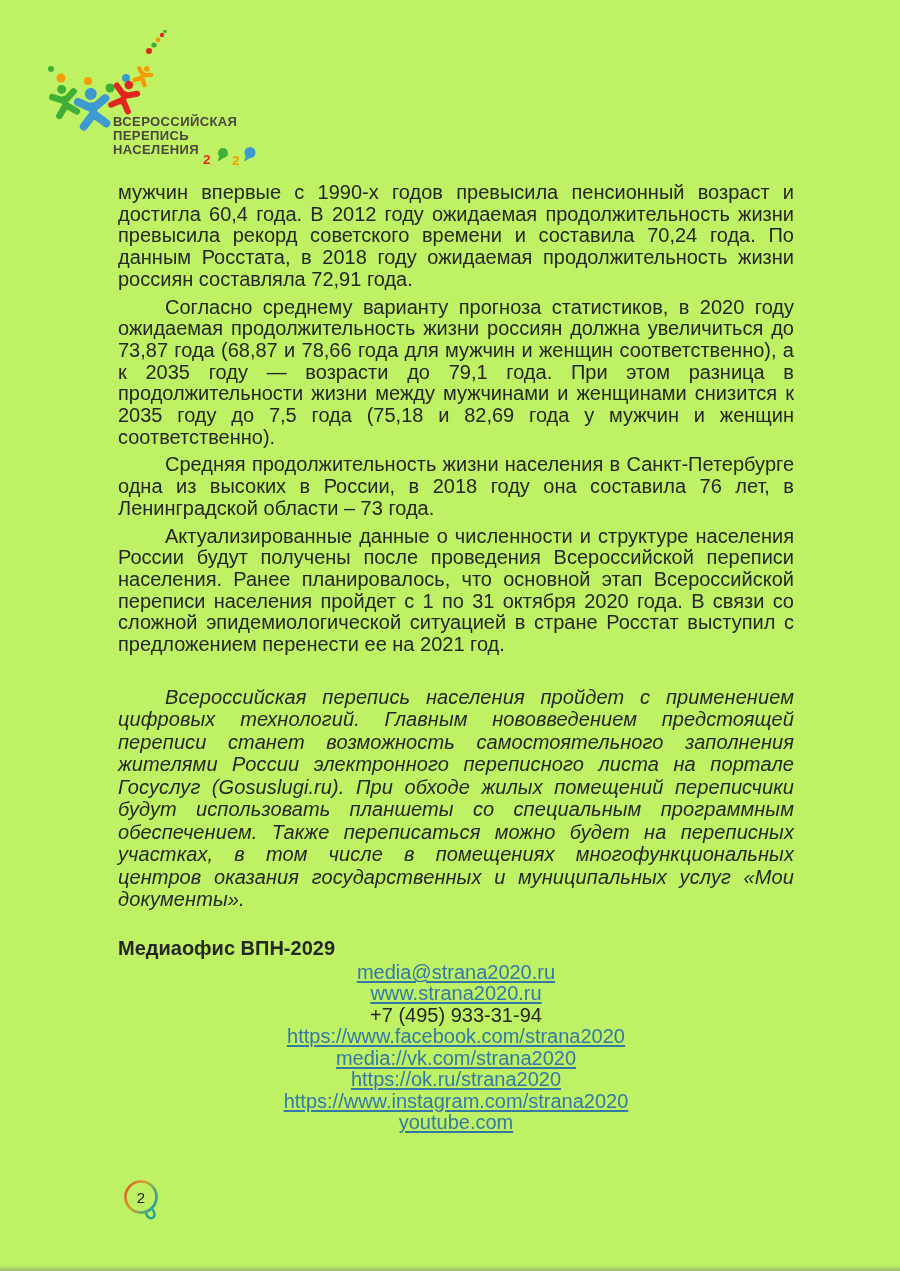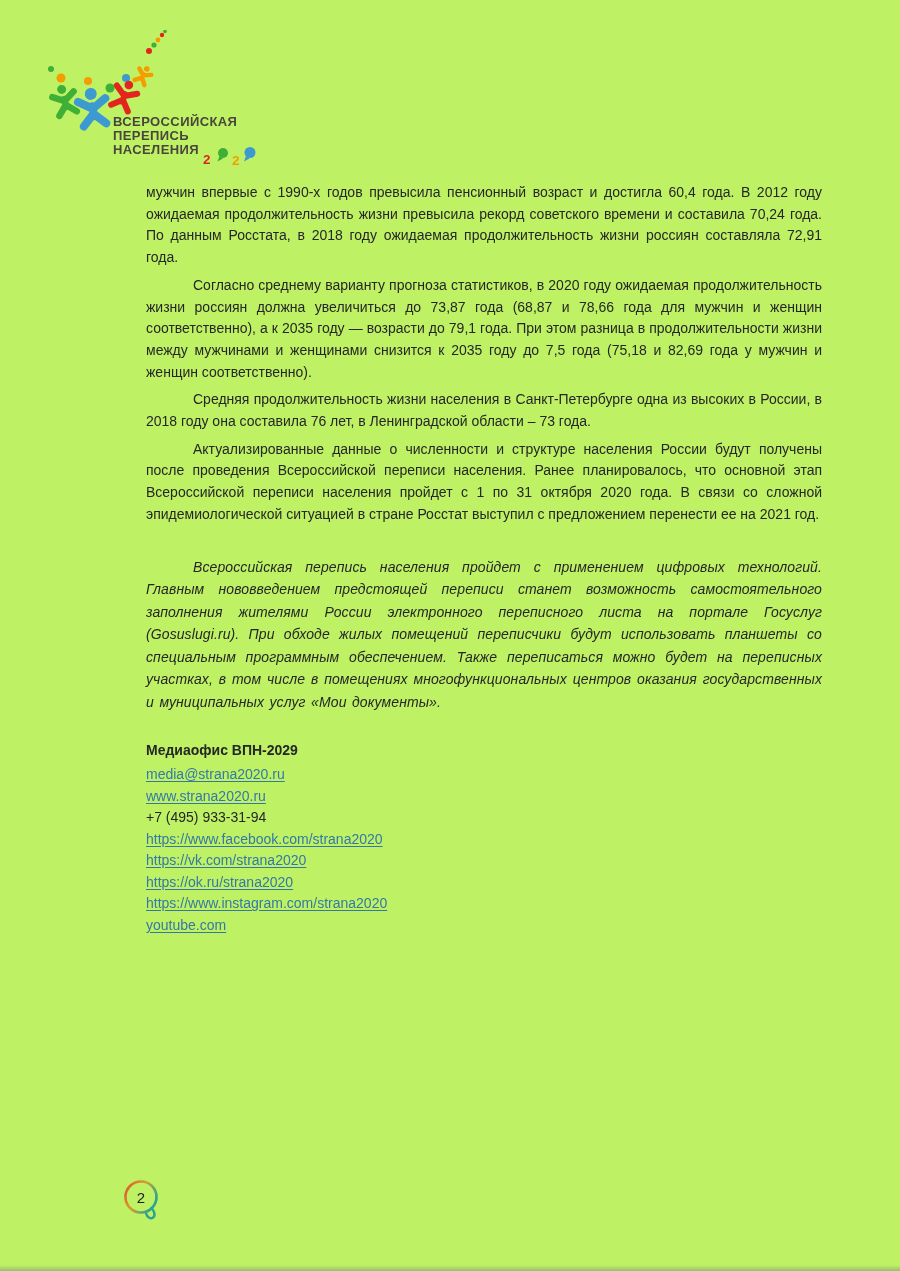--- a/index.html
+++ b/index.html
@@ -10,33 +10,33 @@
   }
   
   .logo { position:absolute; left:48px; top:30px; width:220px; height:140px; }
   .logo svg { display:block; }
   .logo-line { font-family:"Liberation Sans",sans-serif; font-weight:bold; font-size:13px; letter-spacing:.4px; fill:#4a443e; }
   .year-digit { font-family:"Liberation Sans",sans-serif; font-weight:bold; font-size:13.5px; }
   .yd-red { fill:#e3261d; } .yd-orange { fill:#f59c00; }
   .person-stroke { fill:none; stroke-linecap:round; stroke-linejoin:round; }
   
   .content {
-    position:absolute; left:146px; top:182px; width:676px;
-    font-size:14px; line-height:21.7px; color:#262626; text-align:justify;
+    position:absolute; left:118px; top:182px; width:676px;
+    font-size:20px; line-height:21.7px; color:#262626; text-align:justify;
   }
   .para { margin:0 0 6px 0; }
   .para.indent { text-indent:47px; }
   .para.italic {
     font-style:italic; margin-top:30px; line-height:22.5px;
     word-spacing:1.5px; letter-spacing:.1px;
   }
   
   .contact { margin-top:26px; text-align:left; }
   .c-head { font-weight:bold; margin:0 0 3px 0; line-height:22px; }
-  .c-line { display:block; line-height:21.5px; }
+  .c-line { display:block; line-height:21.5px;text-align:center; }
   a.c-line { color:#3478a8; text-decoration:underline; text-underline-offset:2px; }
   .c-plain { color:#262626; }
   
   .page-badge { position:absolute; left:119px; top:1175px; width:50px; height:50px; }
   .badge-num { font-family:"Liberation Sans",sans-serif; font-size:15px; fill:#1d1d1d; }
   
   .scan-edge {
     position:absolute; left:0; right:0; bottom:0; height:6px;
     background:linear-gradient(to bottom, rgba(0,0,0,0), rgba(120,120,120,.45));
   }
@@ -104,21 +104,21 @@
     <p class="para indent">Средняя продолжительность жизни населения в Санкт-Петербурге одна из высоких в России, в 2018 году она составила 76 лет, в Ленинградской области – 73 года.</p>
     <p class="para indent">Актуализированные данные о численности и структуре населения России будут получены после проведения Всероссийской переписи населения. Ранее планировалось, что основной этап Всероссийской переписи населения пройдет с 1 по 31 октября 2020 года. В связи со сложной эпидемиологической ситуацией в стране Росстат выступил с предложением перенести ее на 2021 год.</p>
     <p class="para indent italic">Всероссийская перепись населения пройдет с применением цифровых технологий. Главным нововведением предстоящей переписи станет возможность самостоятельного заполнения жителями России электронного переписного листа на портале Госуслуг (Gosuslugi.ru). При обходе жилых помещений переписчики будут использовать планшеты со специальным программным обеспечением. Также переписаться можно будет на переписных участках, в том числе в помещениях многофункциональных центров оказания государственных и муниципальных услуг «Мои документы».</p>
 
     <div class="contact">
       <p class="c-head">Медиаофис ВПН-2029</p>
       <a class="c-line" href="#">media@strana2020.ru</a>
       <a class="c-line" href="#">www.strana2020.ru</a>
       <span class="c-line c-plain">+7 (495) 933-31-94</span>
       <a class="c-line" href="#">https://www.facebook.com/strana2020</a>
-      <a class="c-line" href="#">https://vk.com/strana2020</a>
+      <a class="c-line" href="#">media://vk.com/strana2020</a>
       <a class="c-line" href="#">https://ok.ru/strana2020</a>
       <a class="c-line" href="#">https://www.instagram.com/strana2020</a>
       <a class="c-line" href="#">youtube.com</a>
     </div>
   </div>
 
   <div class="page-badge">
     <svg width="50" height="50" viewBox="0 0 50 50">
       <defs>
         <linearGradient id="bubbleGrad" x1="0" y1="0" x2="1" y2="0.55">

